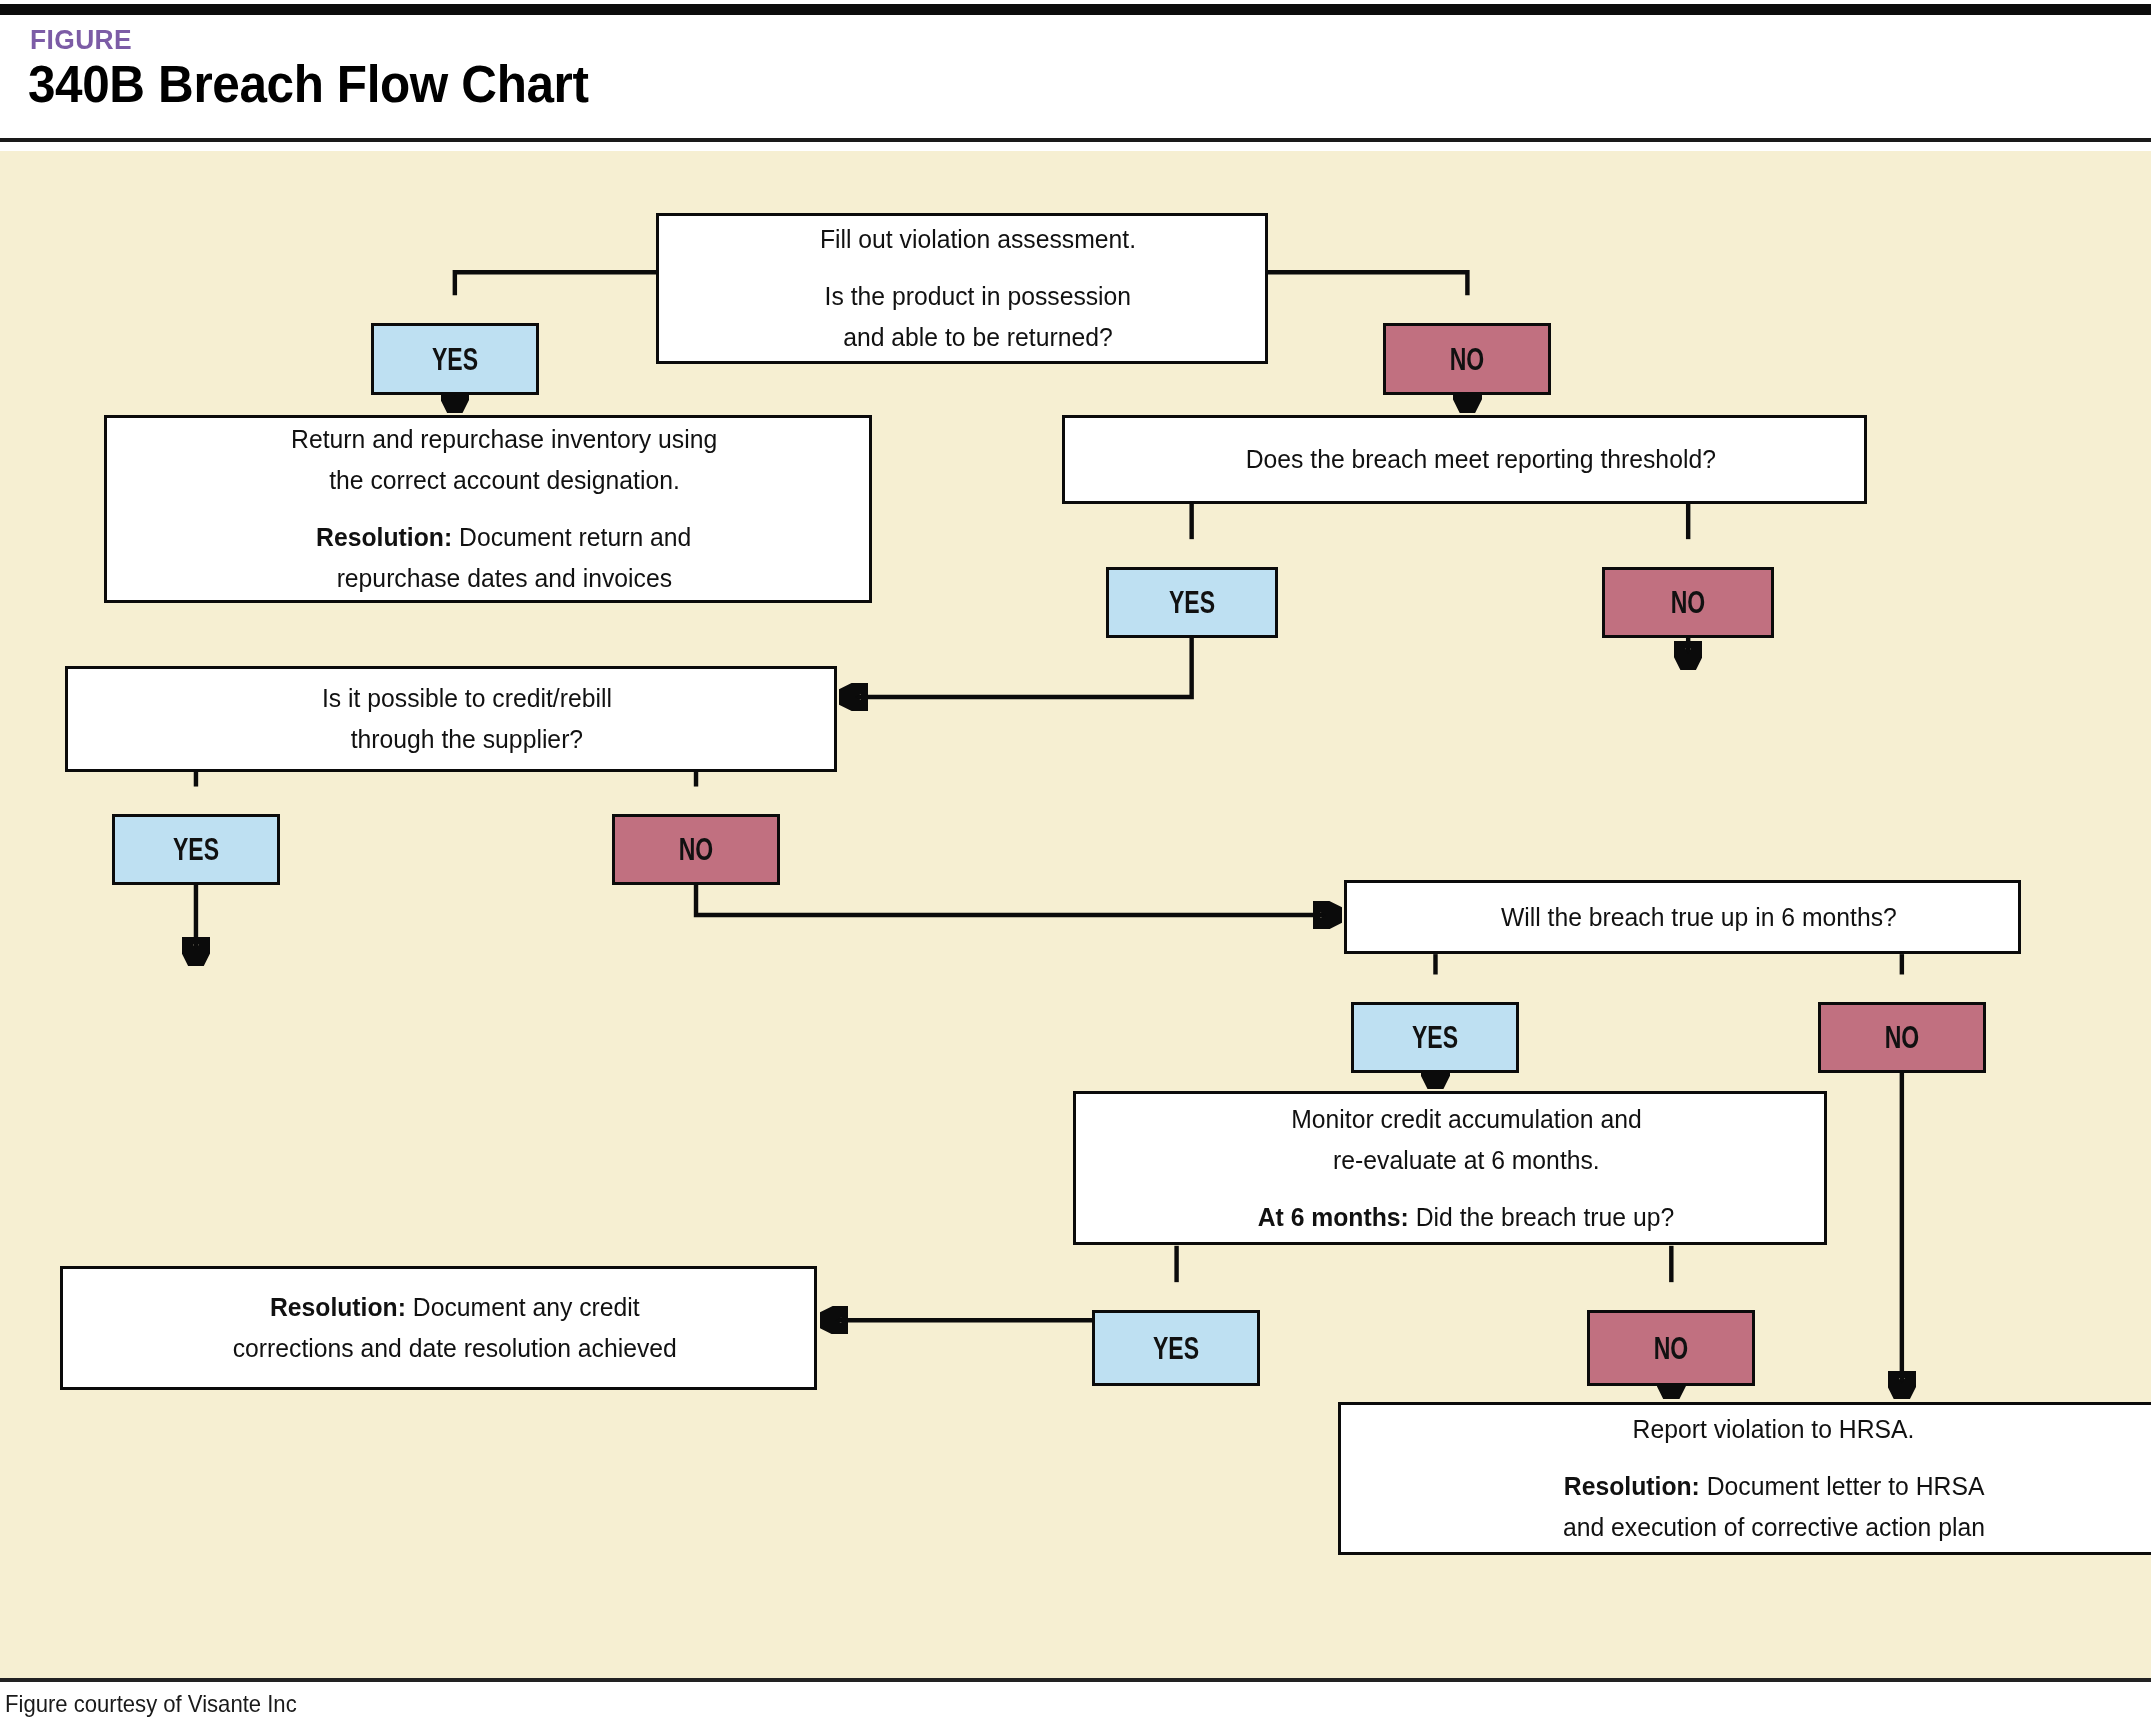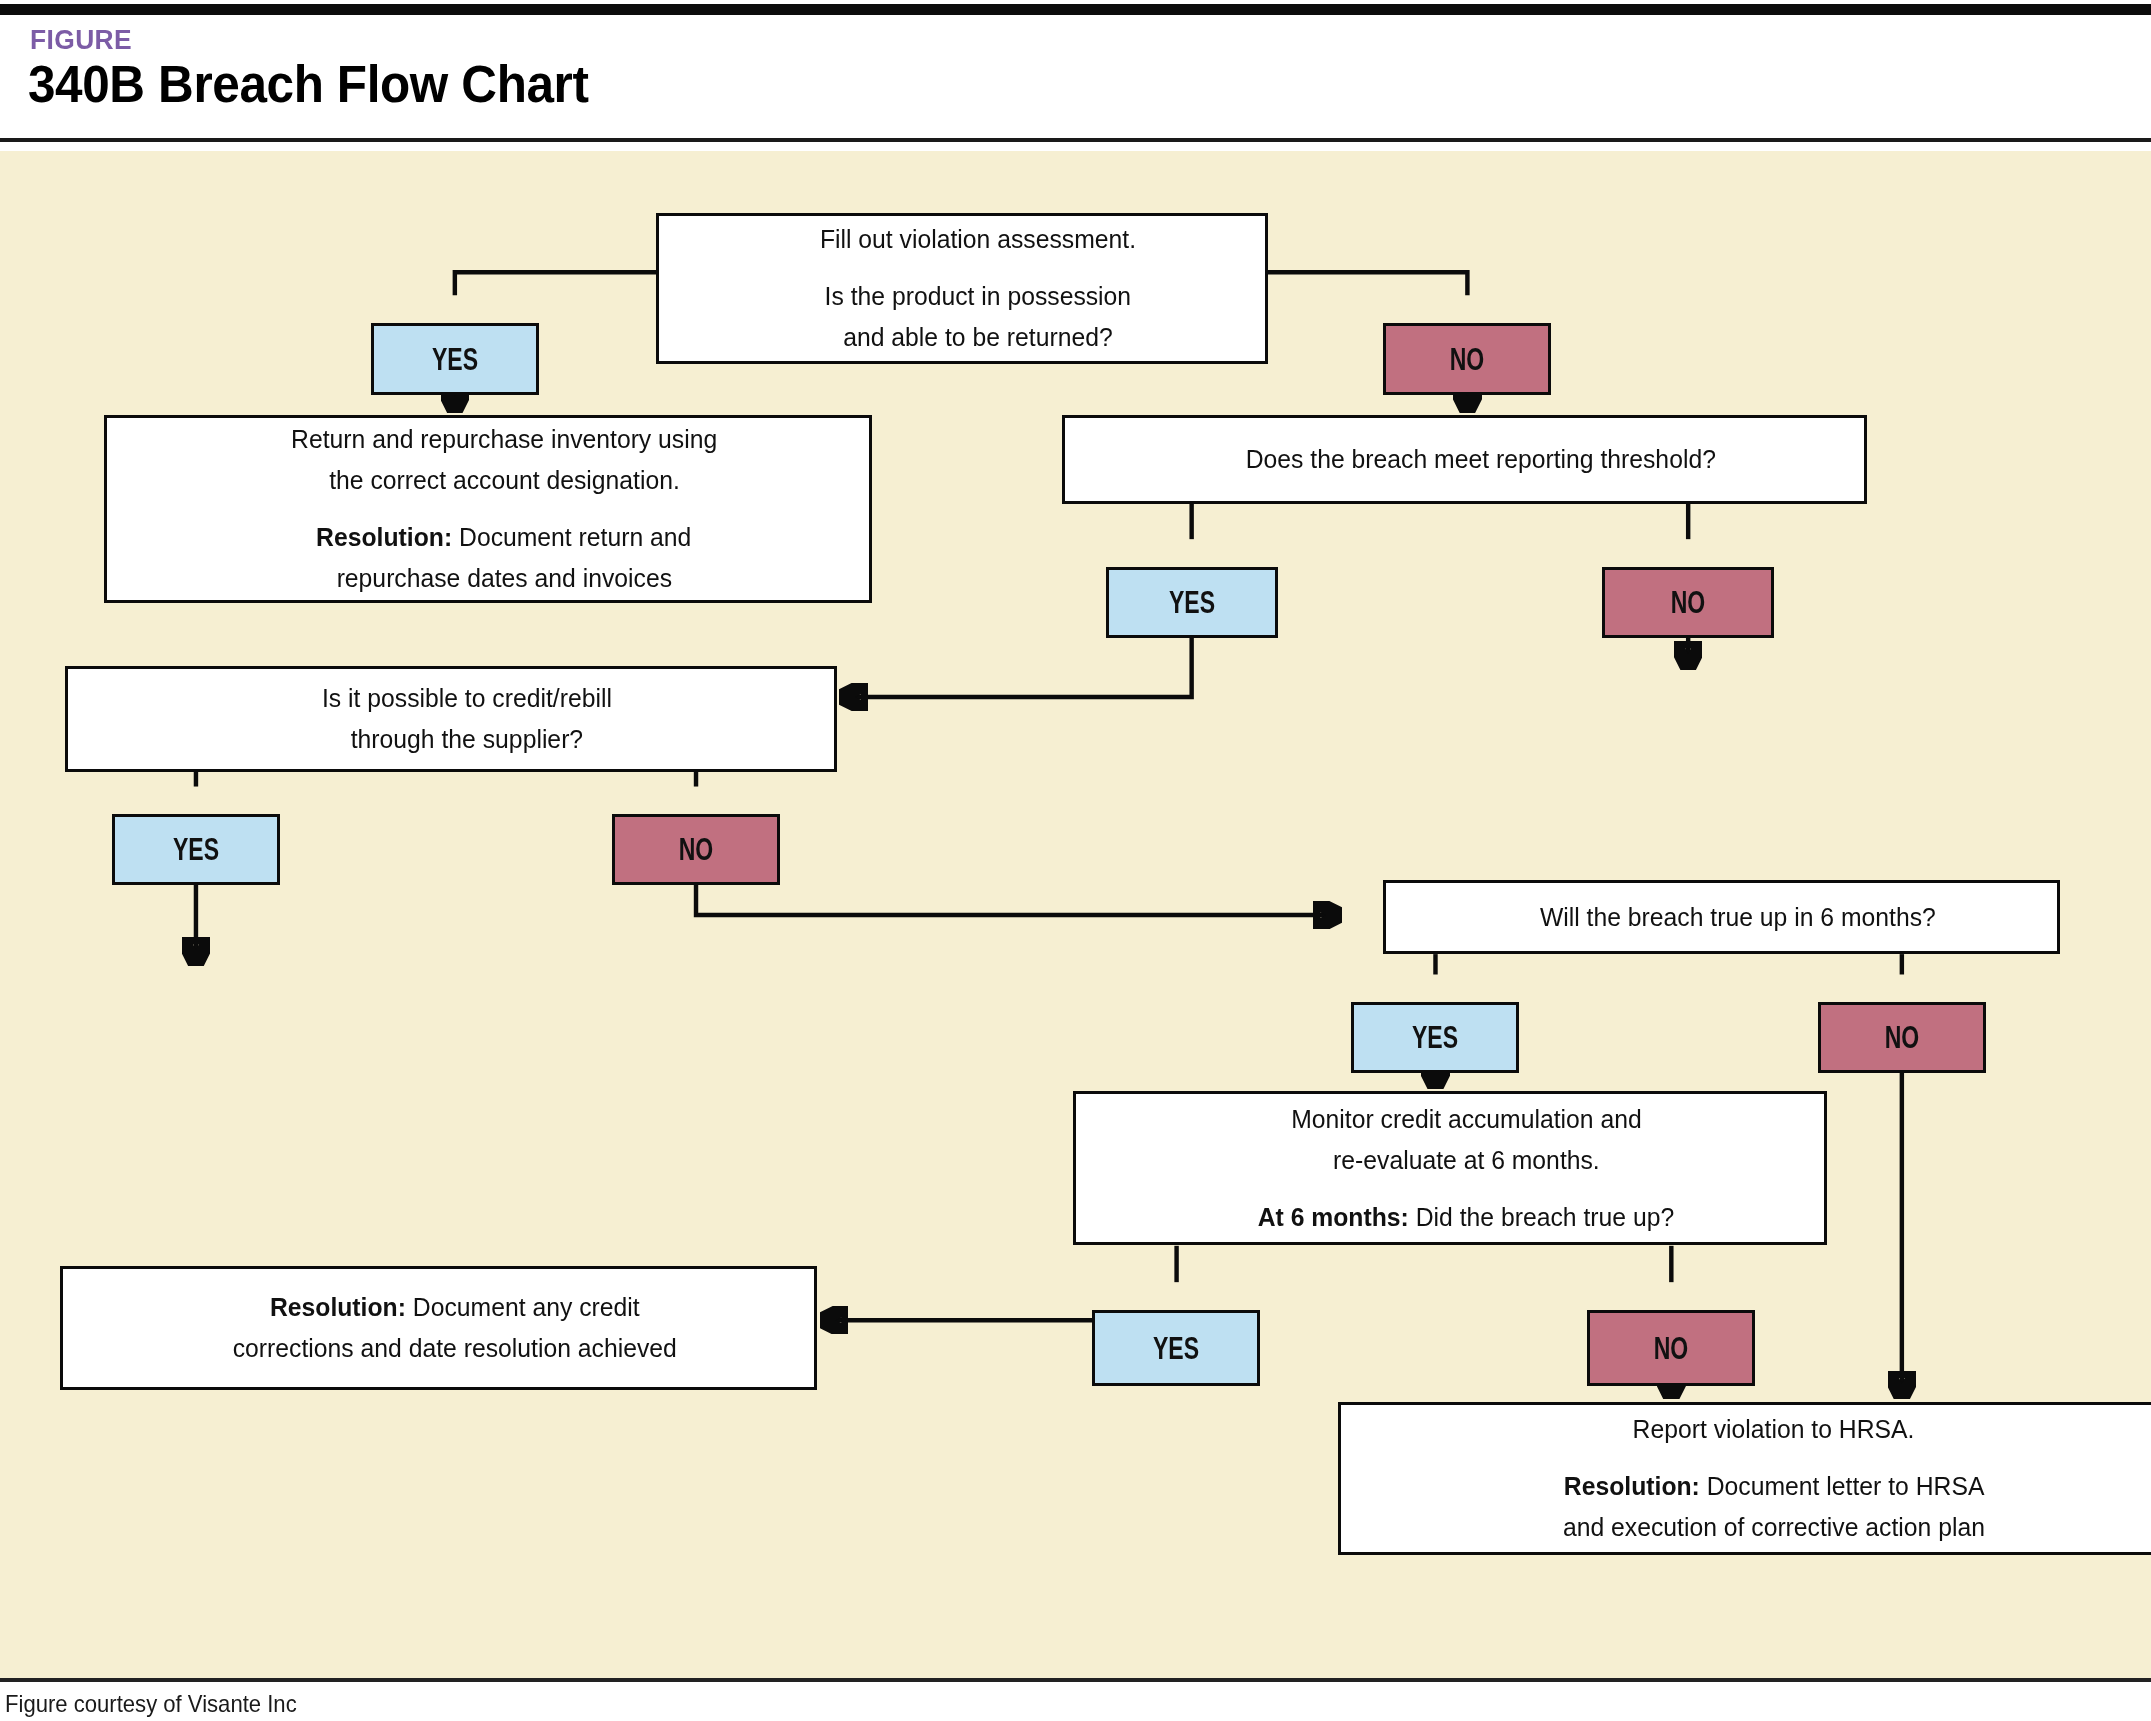--- a/index.html
+++ b/index.html
@@ -100,21 +100,21 @@
   <div class="node" style="left:1062px;top:415px;width:805px;height:89px;">
     <div class="line">Does the breach meet reporting threshold?</div>
   </div>
 
   <div class="node" style="left:65px;top:645px;width:772px;height:106px;margin-top:21px;">
     <div class="line">Is it possible to credit/rebill</div>
     <div class="line">through the supplier?</div>
   </div>
 
 
-  <div class="node" style="left:1344px;top:880px;width:677px;height:74px;margin-left:39px;">
+  <div class="node" style="left:1344px;top:880px;width:677px;height:74px;">
     <div class="line">Will the breach true up in 6 months?</div>
   </div>
 
 
   <div class="node" style="left:1073px;top:1091px;width:754px;height:154px;align-items:center;">
     <div class="line">Monitor credit accumulation and</div>
     <div class="line">re-evaluate at 6 months.</div>
     <div class="line gap"><b>At 6 months:</b><span> Did the breach true up?</span></div>
   </div>
 

